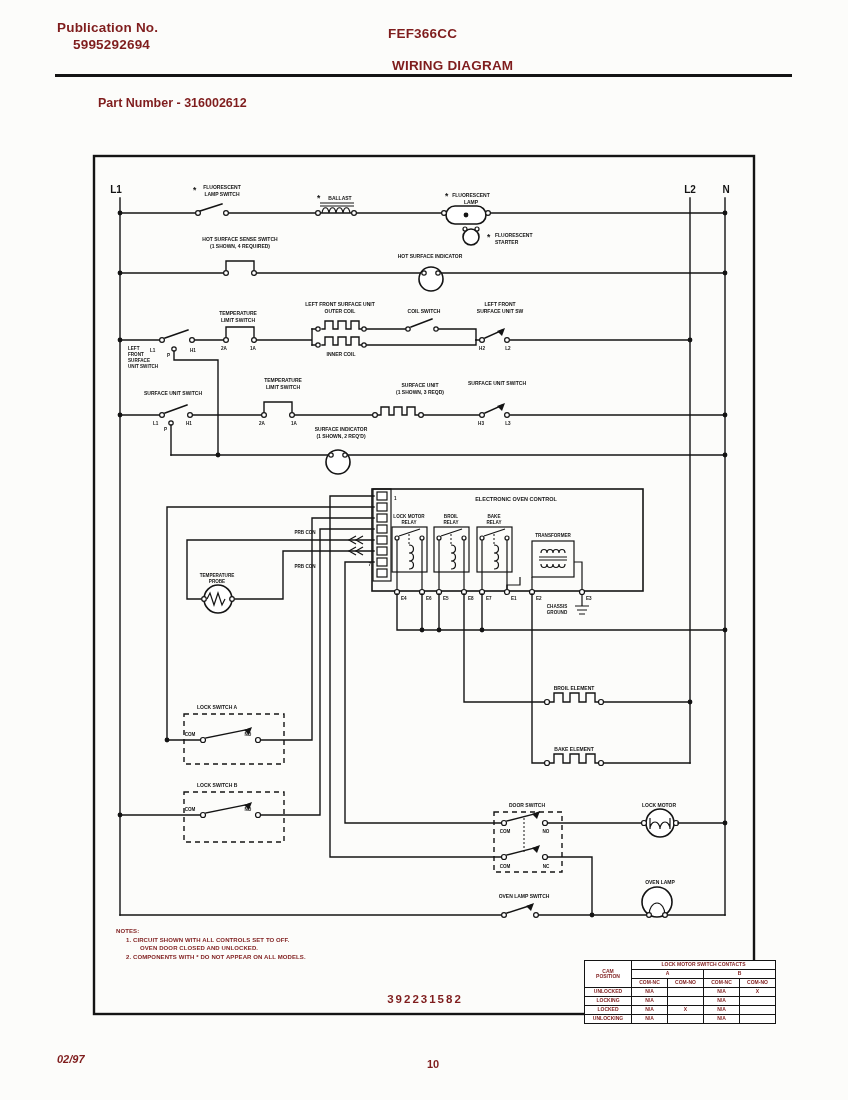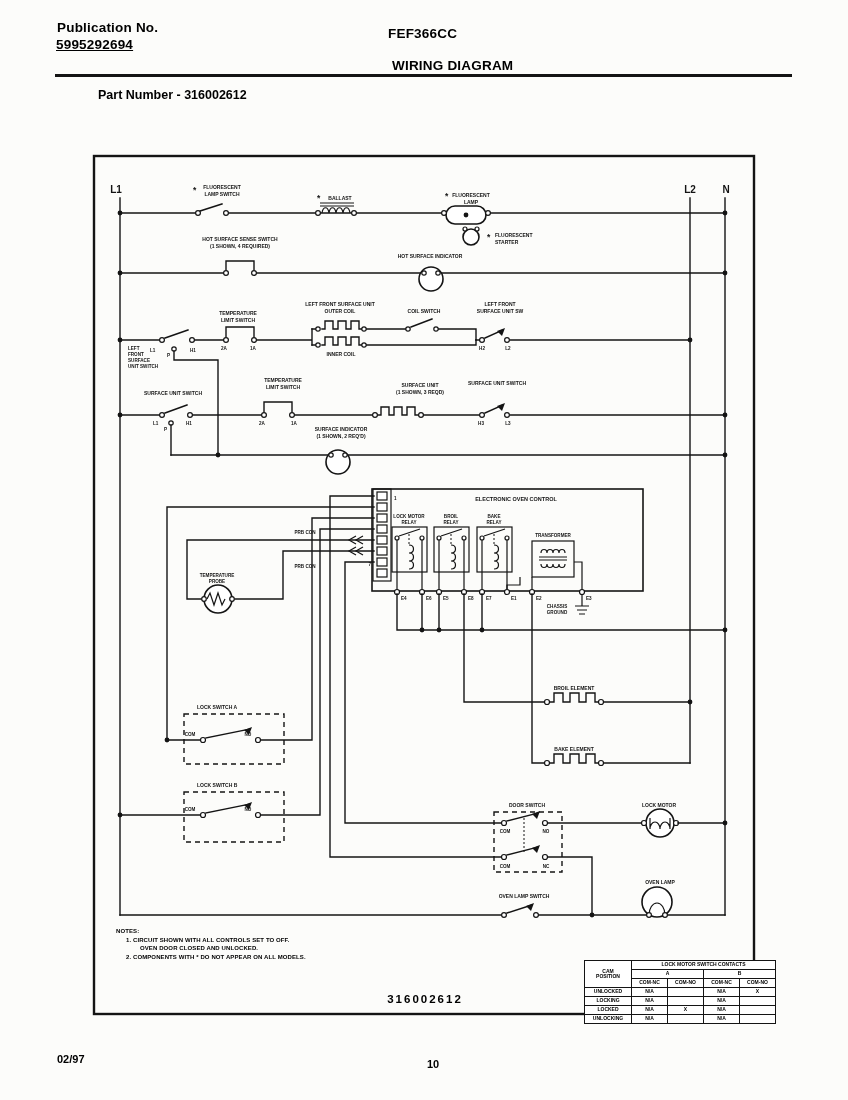--- a/index.html
+++ b/index.html
@@ -1,16 +1,16 @@
 <!DOCTYPE html>
 <html><head>
 <meta charset="utf-8">
 <style>
   html,body{margin:0;padding:0;background:#ddd;}
-  .page{position:relative;width:848px;height:1100px;background:#fcfcfa;font-family:"Liberation Sans",sans-serif;color:#000000;overflow:hidden;}
+  .page{position:relative;width:848px;height:1100px;background:#fcfcfa;font-family:"Liberation Sans",sans-serif;color:#7f1d1d;overflow:hidden;}
   .abs{position:absolute;}
   .hdr{font-weight:700;font-size:13.5px;letter-spacing:.2px;}
   .hdr2{font-weight:700;font-size:12.5px;}
   .rule{position:absolute;left:55px;top:74px;width:737px;height:3px;background:#141414;}
   .notes{position:absolute;left:116px;top:927px;width:230px;font-size:6px;font-weight:700;line-height:1.45;letter-spacing:.1px;}
   .notes .in1{margin-left:10px;}
   .notes .in2{margin-left:24px;}
   .partnum{position:absolute;left:340px;top:993px;width:170px;text-align:center;font-size:11.5px;font-weight:700;letter-spacing:2px;}
   .foot{font-weight:700;font-size:11px;}
   table.lock{position:absolute;left:584px;top:960px;border-collapse:collapse;background:#fff;font-size:5px;font-weight:700;text-align:center;line-height:1.05;table-layout:fixed;}
@@ -32,25 +32,25 @@
   .dot{fill:#141414;stroke:none;}
   .box{fill:none;stroke:#141414;stroke-width:1.6;}
   .pin{fill:#fff;stroke:#141414;stroke-width:1.2;}
 </style>
 </head>
 <body>
 
 <div class="page">
 
   <div class="abs hdr" style="left:57px;top:20px;">Publication No.</div>
-  <div class="abs hdr" style="left:56px;top:37px;text-decoration:underline;">5995292694</div>
+  <div class="abs hdr" style="left:73px;top:37px;">5995292694</div>
   <div class="abs hdr" style="left:388px;top:26px;text-align:right;">FEF366CC</div>
   <div class="abs hdr" style="left:368px;top:58px;margin-left:24px;">WIRING DIAGRAM</div>
   <div class="rule"></div>
-  <div class="abs hdr2" style="left:66px;top:88px;padding-left:32px;">Part Number - 316002612</div>
+  <div class="abs hdr2" style="left:66px;top:96px;padding-left:32px;">Part Number - 316002612</div>
 
   <svg class="abs" style="left:0;top:0;" width="848" height="1100" viewBox="0 0 848 1100">
     <rect x="94" y="156" width="660" height="858" class="box" style="stroke-width:2.4"></rect>
 
     <text x="116" y="193" class="t10" text-anchor="middle">L1</text>
     <text x="690" y="193" class="t10" text-anchor="middle">L2</text>
     <text x="726" y="193" class="t10" text-anchor="middle">N</text>
 
     <g class="w">
       <path d="M120,198 V915"></path>
@@ -369,21 +369,21 @@
     </g>
   </svg>
 
   <div class="notes">
     <div>NOTES:</div>
     <div class="in1">1. CIRCUIT SHOWN WITH ALL CONTROLS SET TO OFF.</div>
     <div class="in2">OVEN DOOR CLOSED AND UNLOCKED.</div>
     <div class="in1">2. COMPONENTS WITH * DO NOT APPEAR ON ALL MODELS.</div>
   </div>
 
-  <div class="partnum">316002612</div>
+  <div class="partnum">392231582</div>
 
   <table class="lock">
     <tbody>
         <tr>
       <td class="cam" rowspan="3">CAM
 POSITION</td>
       <td class="cc" colspan="4">LOCK MOTOR SWITCH CONTACTS</td>
     </tr>
     <tr>
       <td colspan="2">A</td>
@@ -419,15 +419,15 @@
     <tr>
       <td>UNLOCKING</td>
       <td>N/A</td>
       <td></td>
       <td>N/A</td>
       <td></td>
     </tr>
   </tbody>
     </table>
 
-  <div class="abs foot" style="left:57px;top:1053px;">02/97</div>
+  <div class="abs foot" style="left:57px;top:1053px;font-style:italic;">02/97</div>
   <div class="abs foot" style="left:408px;top:1058px;margin-left:19px;">10</div>
 </div>
 
 </body></html>

